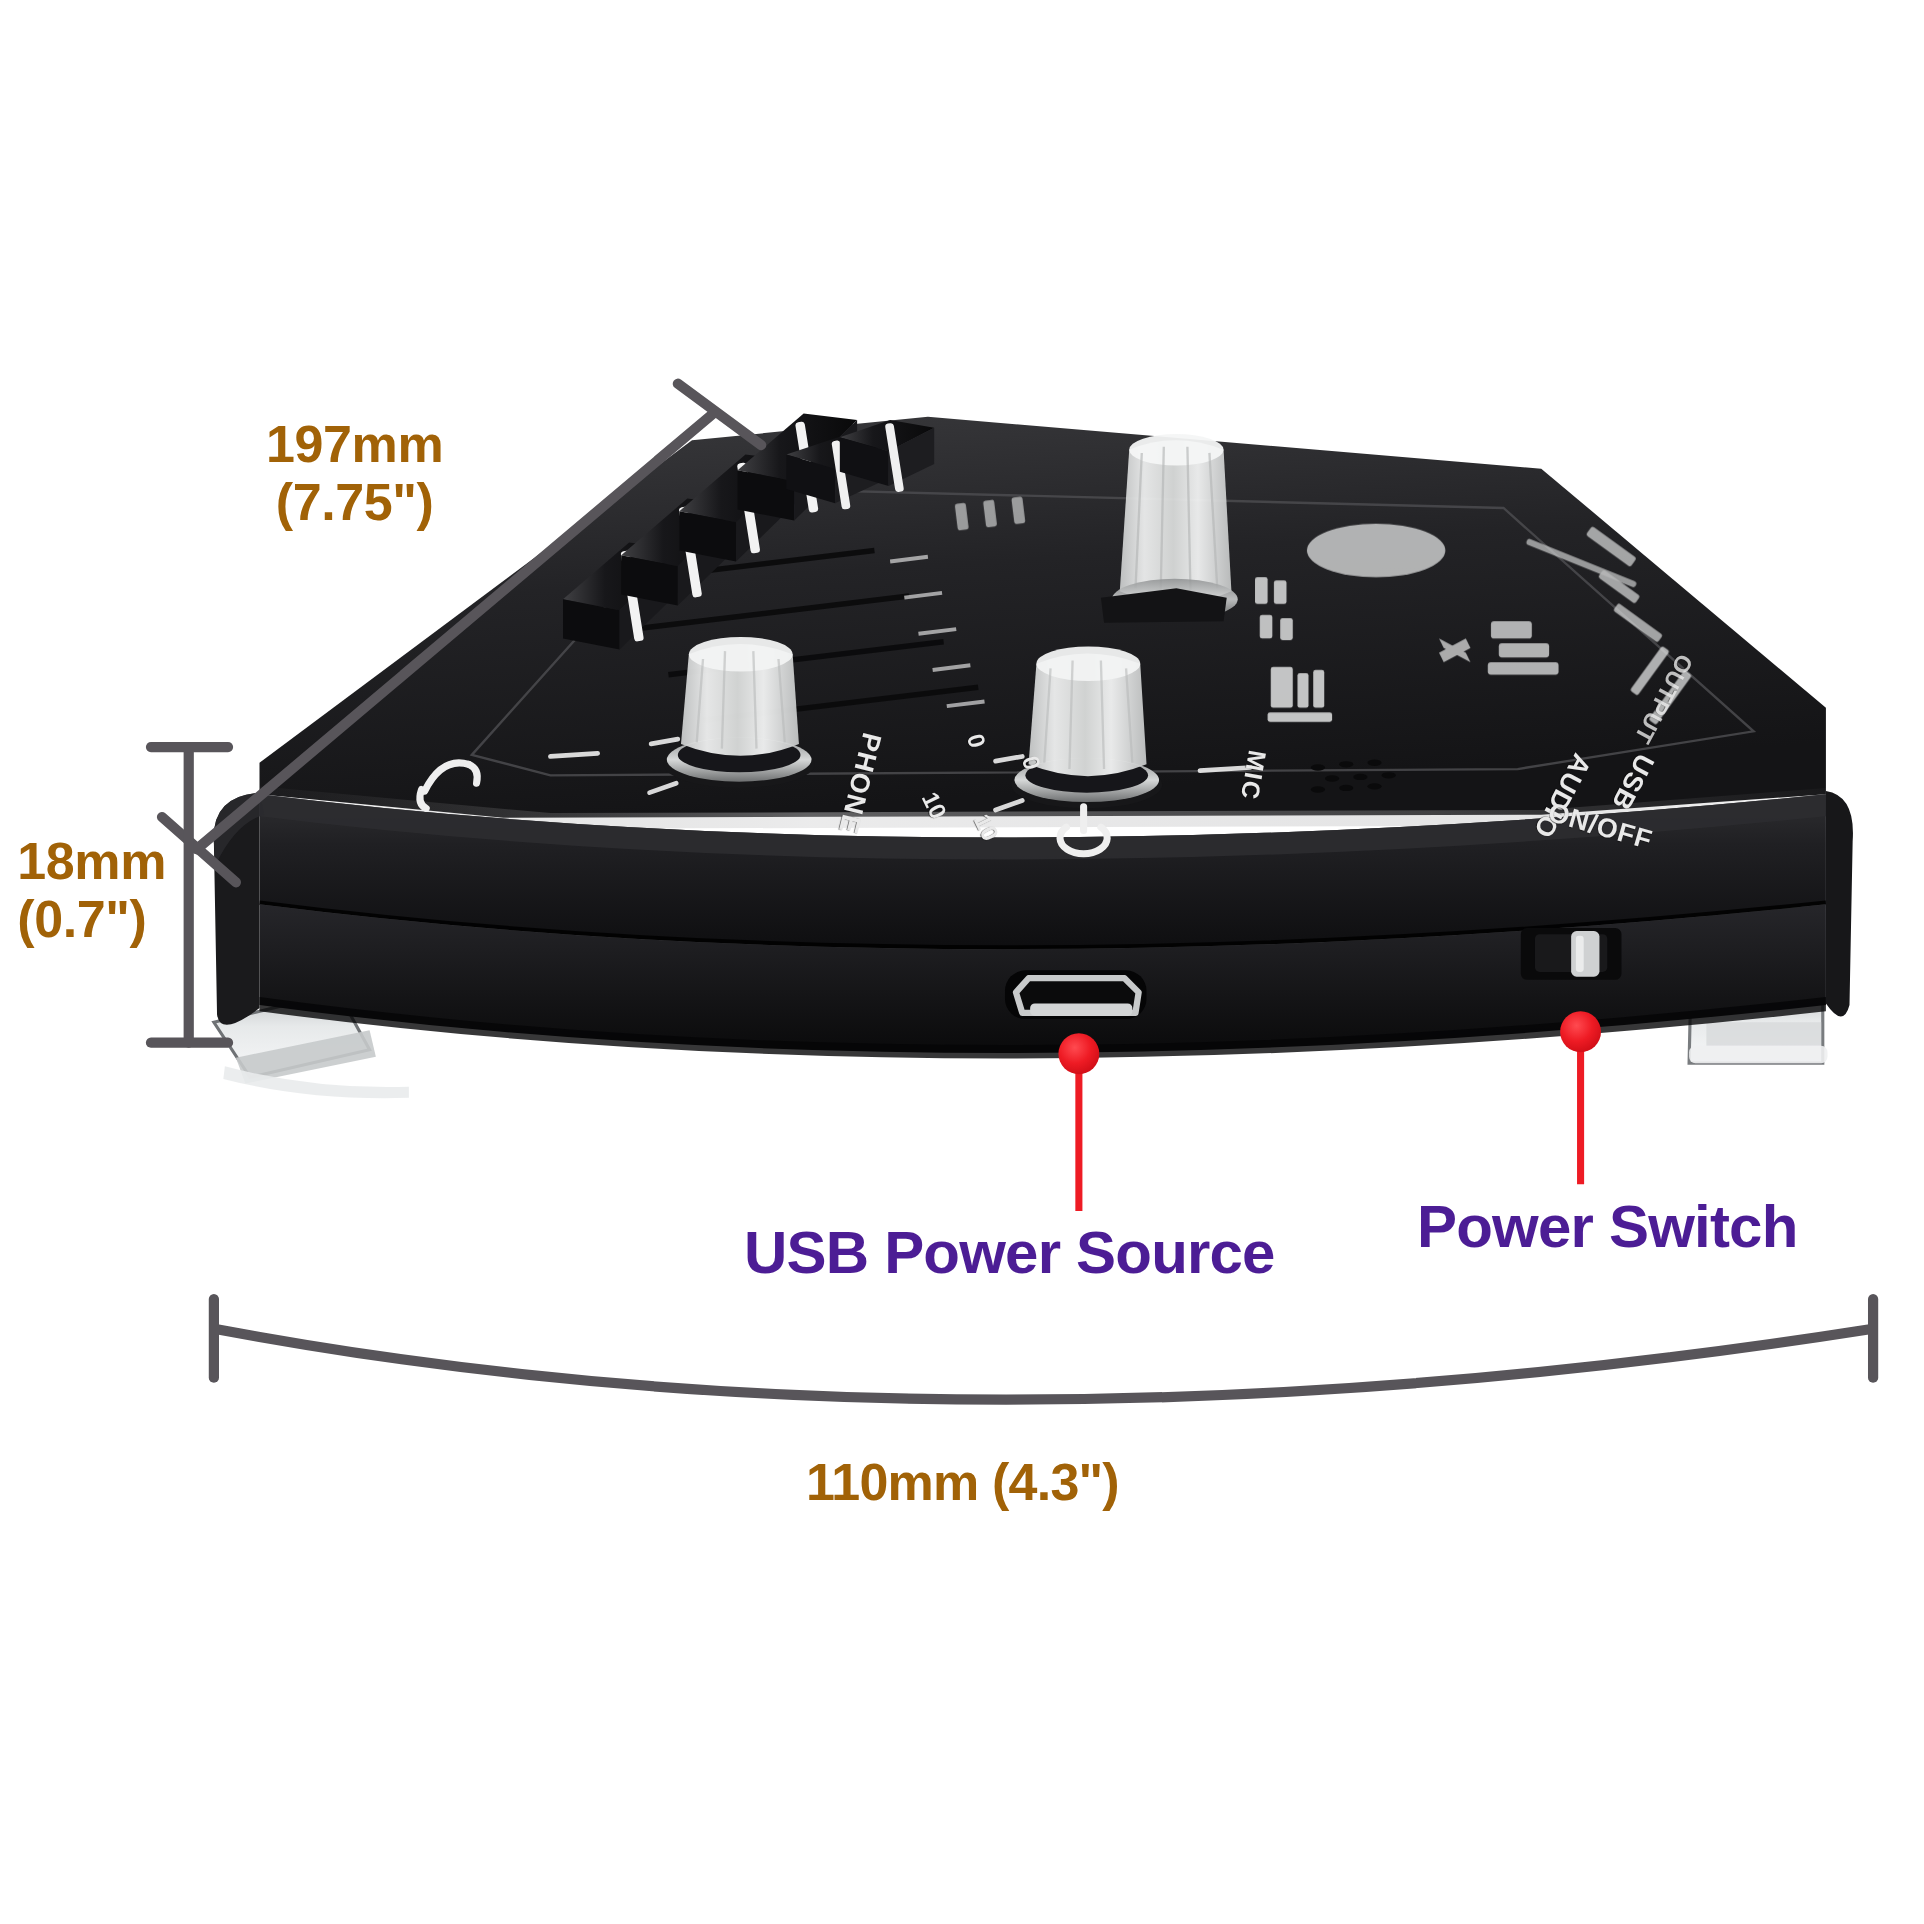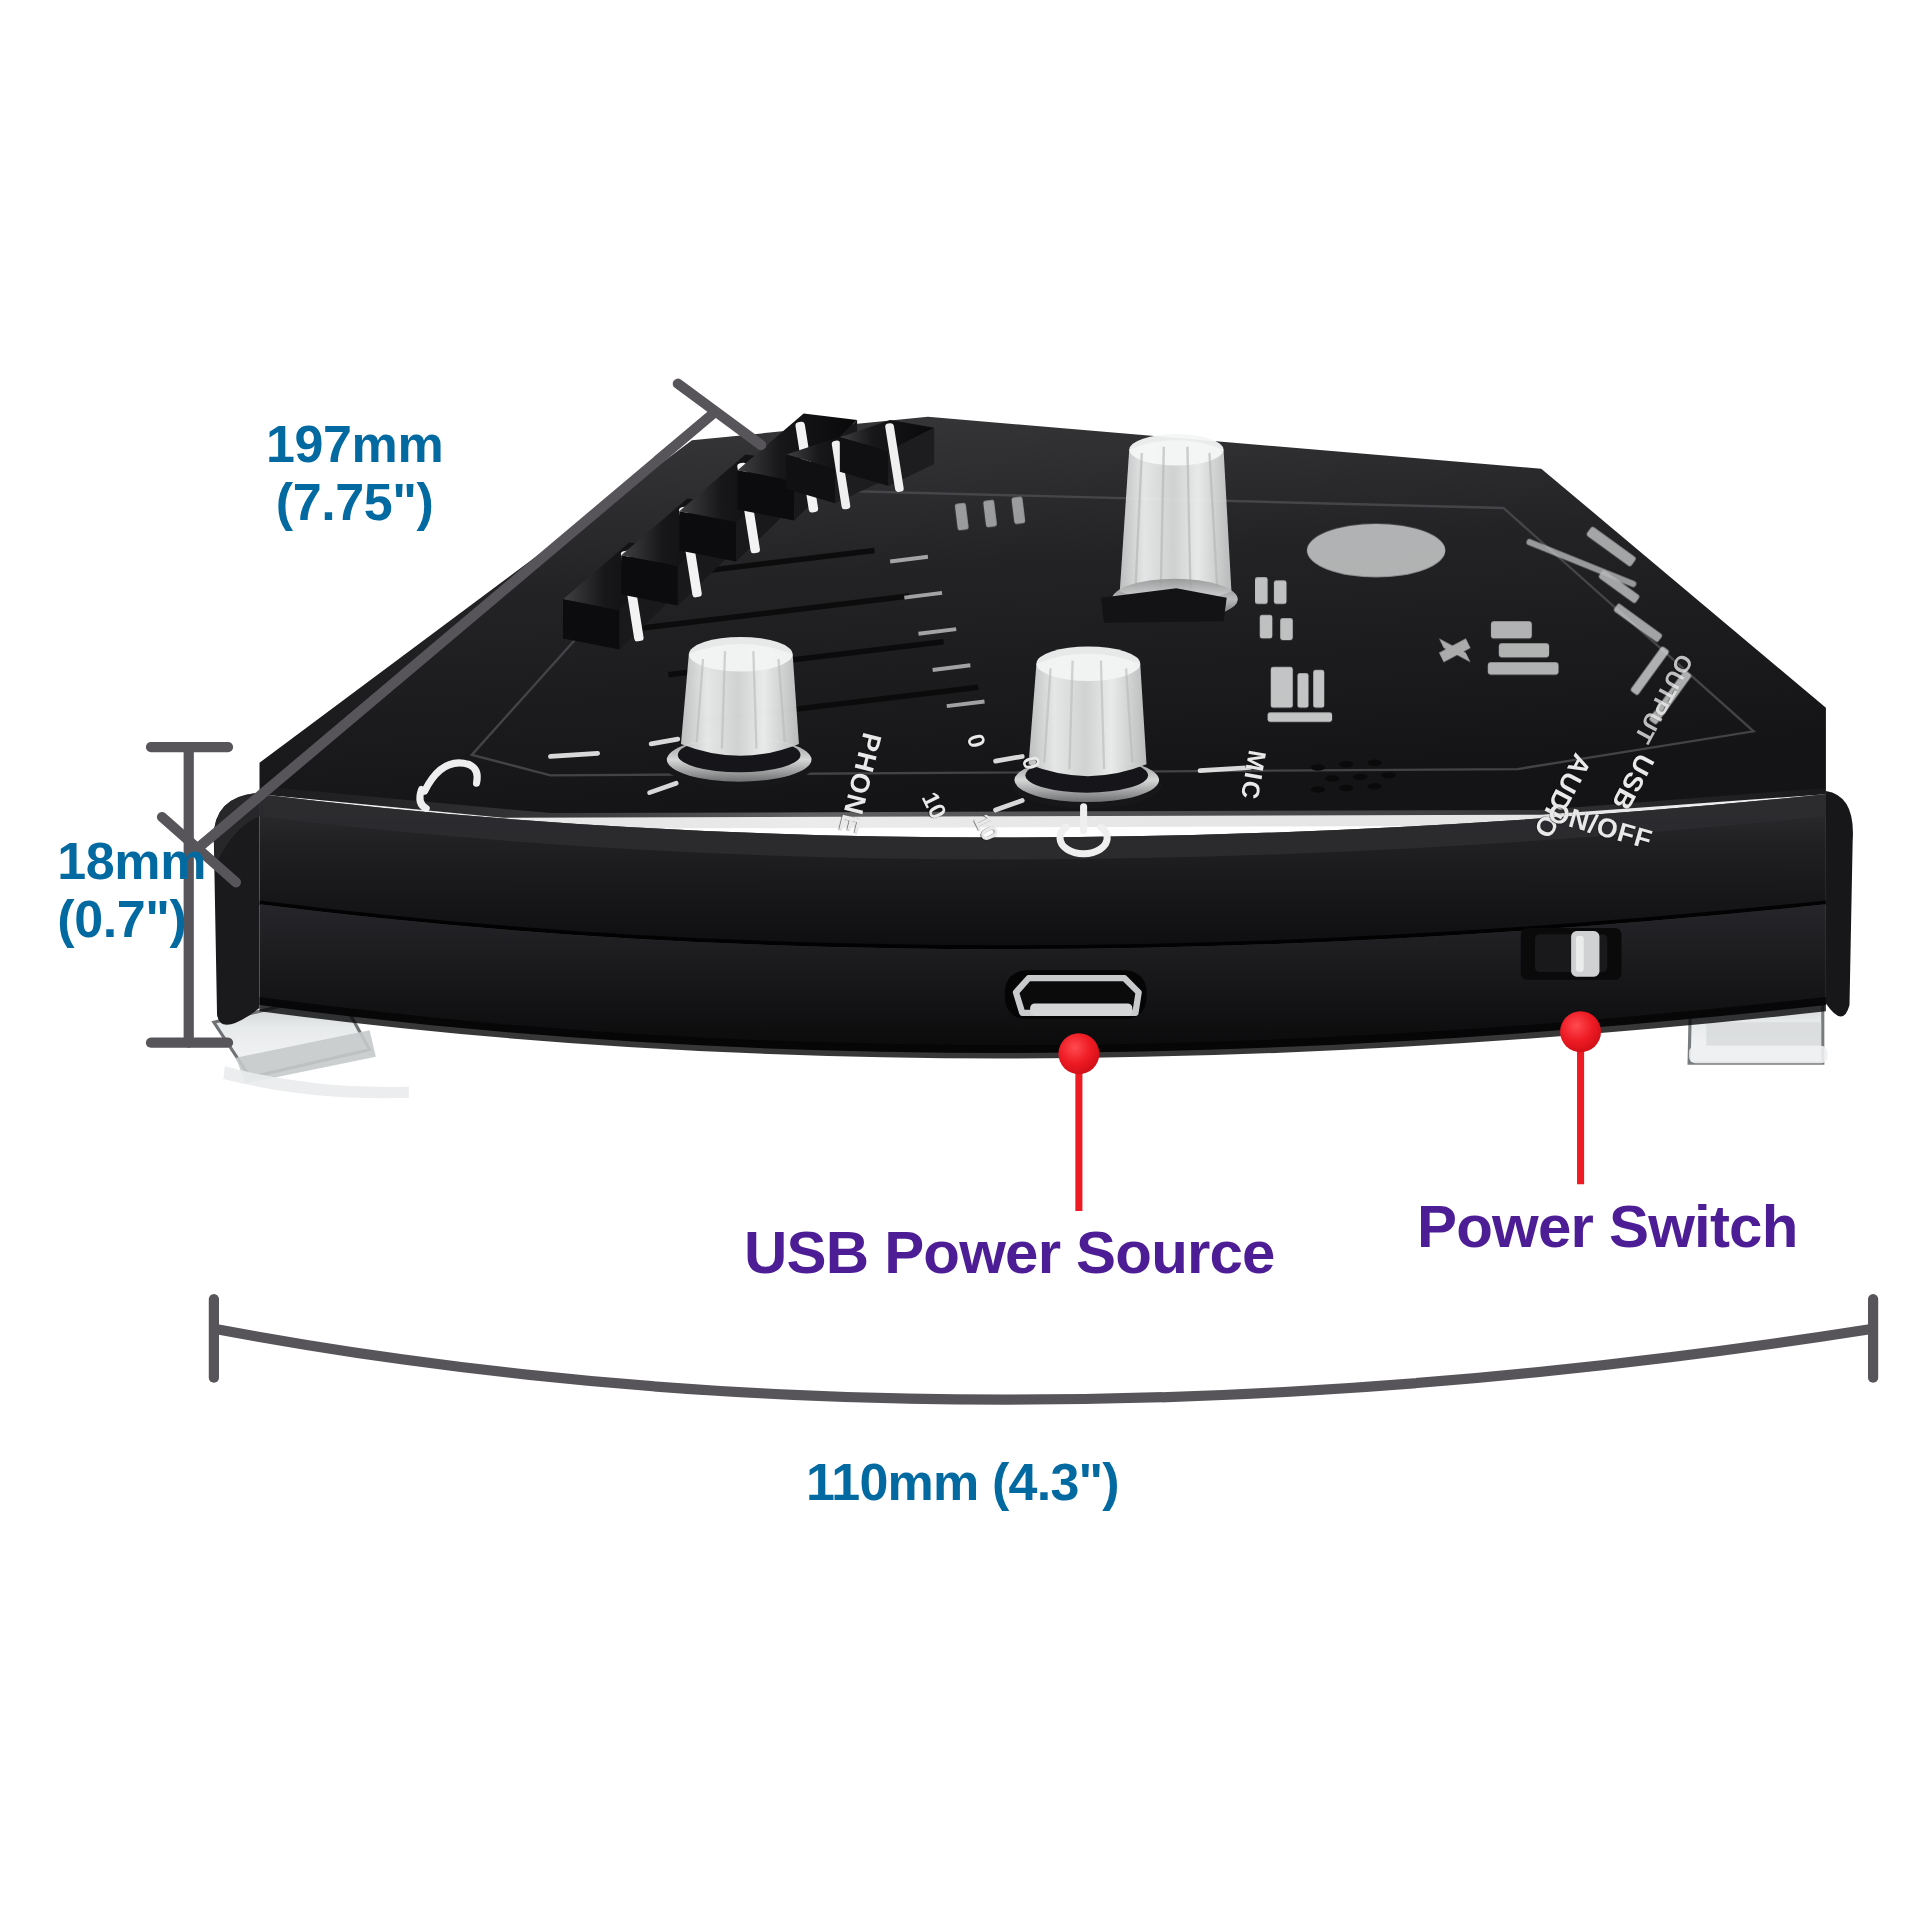--- a/index.html
+++ b/index.html
@@ -27,39 +27,38 @@
   #art {
     position: absolute;
     left: 0; top: 0;
     width: 1925px;
     height: 1925px;
   }
 
   
   .dim-label {
     position: absolute;
-    color: #0369a1;
+    color: #a16207;
     font-family: "Liberation Sans", sans-serif;
     font-weight: bold;
     line-height: 1.12;
     white-space: pre;
     letter-spacing: -0.4px;
   }
   .dim-197 {
     left: 266px;
     top: 415px;
     font-size: 52px;
     text-align: center;
   }
   .dim-18 {
     left: 17.3px;
     top: 832px;
     font-size: 52px;
     text-align: left;
-    margin-left: 40px;
   }
   .dim-110 {
     left: 0px;
     top: 1453px;
     width: 1925px;
     font-size: 52px;
     text-align: center;
     letter-spacing: -0.8px;
   }
 

